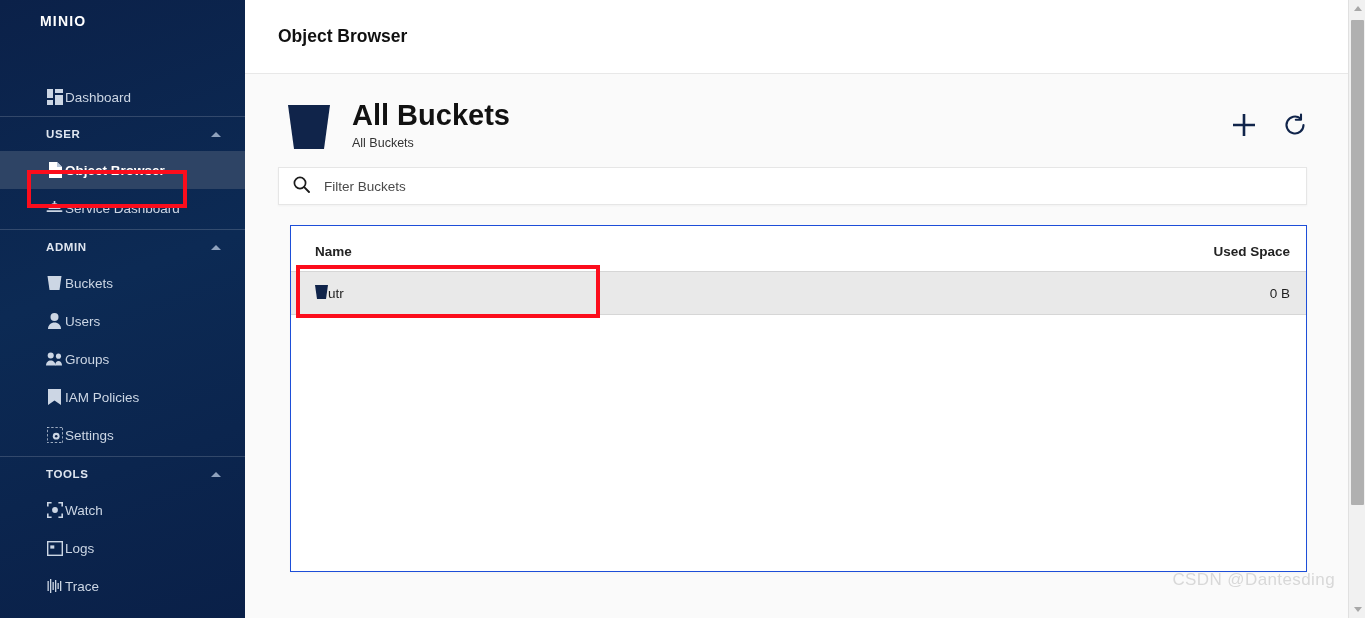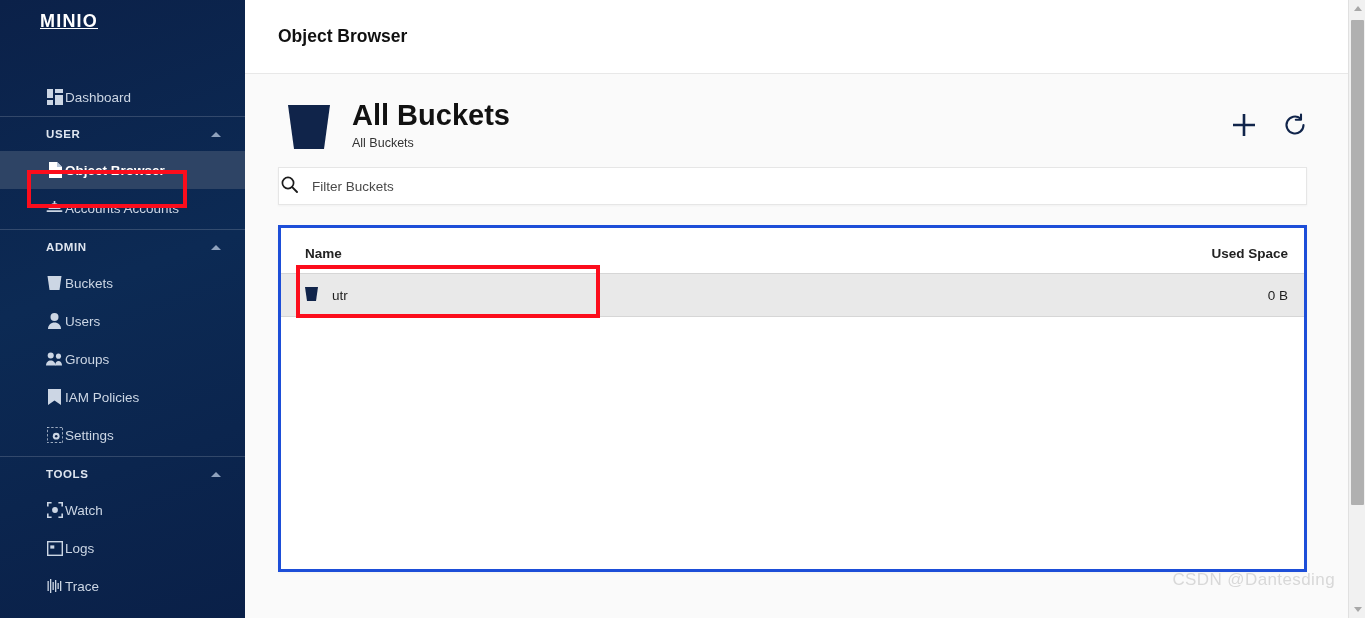--- a/index.html
+++ b/index.html
@@ -15,22 +15,22 @@
   .sidebar {
     width: 245px; height: 618px;
     background: linear-gradient(160deg, #0b2149 0%, #0c2a54 45%, #0a2048 100%);
     color: #e3e9f2;
     position: relative;
     flex: 0 0 245px;
     overflow: hidden;
   }
   .logo-wrap { padding: 14px 0 0 40px; height: 78px; }
   .logo-minio {
-    font-size: 18px; font-weight: bold; letter-spacing: 1.2px;
-    color: #ffffff; line-height: 15px; text-decoration: underline;
+    font-size: 14px; font-weight: bold; letter-spacing: 1.2px;
+    color: #ffffff; line-height: 15px;
   }
   .logo-console {
     font-size: 25px; font-weight: 300; letter-spacing: 1.3px;
     color: #ffffff; line-height: 29px;
   }
   .nav-divider { height: 1px; background: rgba(255,255,255,0.16); margin: 0; }
 
   .nav-item {
     display: flex; align-items: center;
     height: 38px; padding-left: 46px; gap: 2px;
@@ -76,51 +76,51 @@
   .bucket-head .bkt-icon { margin: 7px 22px 0 10px; flex: 0 0 auto; }
   .bucket-titles { flex: 1 1 auto; }
   .bucket-titles h2 { font-size: 29px; font-weight: bold; color: #111111; line-height: 35px; }
   .bucket-titles .sub { font-size: 12.5px; color: #333333; margin-top: 3px; }
   .head-actions { display: flex; align-items: center; gap: 26px; margin-top: 14px; padding-right: 10px; }
   .icon-btn { background: none; border: none; cursor: pointer; padding: 0; line-height: 0; }
 
   .filter-bar {
     background: #ffffff; border: 1px solid #e6e6e6;
     height: 38px; display: flex; align-items: center;
-    padding: 0 2px; gap: 14px; margin-right: 10px;
+    padding: 0 14px; gap: 14px; margin-right: 10px;
     box-shadow: 0 1px 2px rgba(0,0,0,0.04);
   }
   .filter-input {
     border: none; outline: none; flex: 1 1 auto;
     font-family: "Liberation Sans", sans-serif;
     font-size: 13.5px; color: #3d3d3d; background: transparent;
   }
   .filter-input::placeholder { color: #4a4a4a; }
 
   .table-card {
-    background: #ffffff; border: 3px solid #1d4ed8;
-    margin: 20px 10px 0 0; height: 347px;
+    background: #ffffff; border: 1px solid #1d4ed8;
+    margin: 20px 10px 0 12px; height: 347px;
     box-shadow: 0 1px 2px rgba(0,0,0,0.03);
   }
   table { width: 100%; border-collapse: collapse; table-layout: fixed; }
   thead th {
     font-size: 13.5px; font-weight: bold; color: #222222;
     text-align: left; padding: 18px 0 12px 0; height: 44px;
   }
   thead th.right { text-align: right; }
   thead th.c1 { padding-left: 24px; }
   thead th.c2 { padding-right: 16px; }
   tbody tr { background: #e9e9e9; }
   tbody td {
     height: 43px; font-size: 13.5px; color: #1f1f1f;
     border-top: 1px solid #d6d6d6; border-bottom: 1px solid #d6d6d6;
   }
   tbody td.c1 { padding-left: 24px; }
   tbody td.c2 { text-align: right; padding-right: 16px; }
-  .cellwrap { display: flex; align-items: center; gap: 14px; }
+  .cellwrap { display: flex; align-items: center; }
 
   
   .annot {
     position: absolute; border: 4px solid #fc0d1c;
     pointer-events: none; z-index: 50;
   }
   #annot-sidebar { left: 27px; top: 170px; width: 160px; height: 38px; }
   #annot-row { left: 296px; top: 265px; width: 304px; height: 53px; }
 
   .watermark {
@@ -187,21 +187,21 @@
         <span>Object Browser</span>
       </div>
       <div class="nav-item">
         <span class="ic">
           <svg width="17" height="14" viewBox="0 0 17 14">
               <path d="M8.5 2a6 6 0 016 6H2.5a6 6 0 016-6z" fill="#ccd6e4"></path>
               <rect x="7.7" y="0" width="1.6" height="2" fill="#ccd6e4"></rect>
               <rect x="0.5" y="9.2" width="16" height="1.8" rx="0.9" fill="#ccd6e4"></rect>
             </svg>
         </span>
-        <span>Accounts Accounts</span>
+        <span>Service Dashboard</span>
       </div>
     </div>
 
     <div class="nav-divider"></div>
 
     <div class="grp">
       <div class="nav-section">
         <span>ADMIN</span>
         <span class="caret"></span>
       </div>

